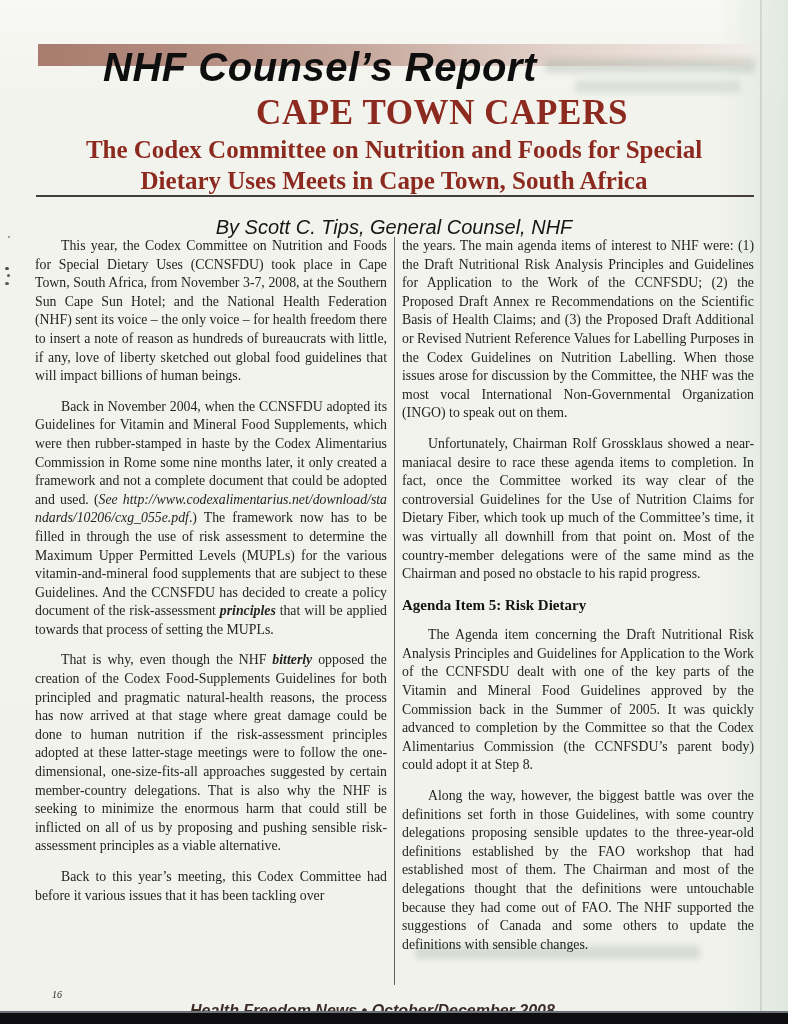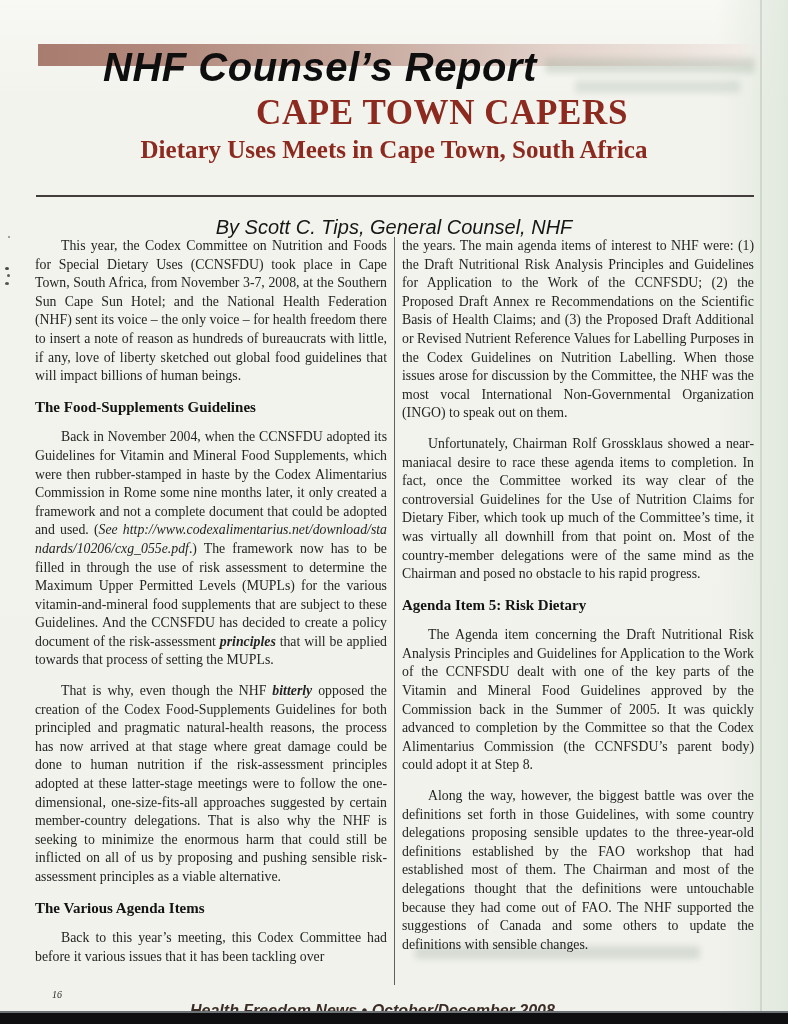--- a/index.html
+++ b/index.html
@@ -83,38 +83,37 @@
   <div class="ghost ghost-c"></div>
   <div class="edge-line"></div>
   <div class="speck s1"></div>
   <div class="speck s2"></div>
   <div class="speck s3"></div>
   <div class="speck s4"></div>
 
   <h1 class="title">CAPE TOWN CAPERS</h1>
 
   <div class="subtitle">
+    <div>The Codex Committee on Nutrition and Foods for Special</div>
     <div>Dietary Uses Meets in Cape Town, South Africa</div>
   </div>
 
   <div class="rule"></div>
   <div class="byline">By Scott C. Tips, General Counsel, NHF</div>
 
   <div class="columns">
 
     <div class="col">
       <p class="indent"><span>This year, the Codex Committee on Nutrition and Foods for Special Dietary Uses (CCNSFDU) took place in Cape Town, South Africa, from November 3-7, 2008, at the Southern Sun Cape Sun Hotel; and the National Health Federation (NHF) sent its voice – the only voice – for health freedom there to insert a note of reason as hundreds of bureaucrats with little, if any, love of liberty sketched out global food guidelines that will impact billions of human beings.</span></p>
 
-      <h3>The Food-Supplements Guidelines</h3>
 
       <p class="indent"><span>Back in November 2004, when the CCNSFDU adopted its Guidelines for Vitamin and Mineral Food Supplements, which were then rubber-stamped in haste by the Codex Alimentarius Commission in Rome some nine months later, it only created a framework and not a complete document that could be adopted and used. (</span><span class="it">See </span><span class="url">http://www.codexalimentarius.net/download/standards/10206/cxg_055e.pdf</span><span>.) The framework now has to be filled in through the use of risk assessment to determine the Maximum Upper Permitted Levels (MUPLs) for the various vitamin-and-mineral food supplements that are subject to these Guidelines. And the CCNSFDU has decided to create a policy document of the risk-assessment </span><span class="bi">principles</span><span> that will be applied towards that process of setting the MUPLs.</span></p>
 
       <p class="indent"><span>That is why, even though the NHF </span><span class="bi">bitterly</span><span> opposed the creation of the Codex Food-Supplements Guidelines for both principled and pragmatic natural-health reasons, the process has now arrived at that stage where great damage could be done to human nutrition if the risk-assessment principles adopted at these latter-stage meetings were to follow the one-dimensional, one-size-fits-all approaches suggested by certain member-country delegations. That is also why the NHF is seeking to minimize the enormous harm that could still be inflicted on all of us by proposing and pushing sensible risk-assessment principles as a viable alternative.</span></p>
 
-      <h3>The Various Agenda Items</h3>
 
       <p class="indent last"><span>Back to this year’s meeting, this Codex Committee had before it various issues that it has been tackling over</span></p>
     </div>
 
     <div class="divider"></div>
 
     <div class="col">
       <p><span>the years. The main agenda items of interest to NHF were: (1) the Draft Nutritional Risk Analysis Principles and Guidelines for Application to the Work of the CCNFSDU; (2) the Proposed Draft Annex re Recommendations on the Scientific Basis of Health Claims; and (3) the Proposed Draft Additional or Revised Nutrient Reference Values for Labelling Purposes in the Codex Guidelines on Nutrition Labelling. When those issues arose for discussion by the Committee, the NHF was the most vocal International Non-Governmental Organization (INGO) to speak out on them.</span></p>
 
       <p class="indent"><span>Unfortunately, Chairman Rolf Grossklaus showed a near-maniacal desire to race these agenda items to completion. In fact, once the Committee worked its way clear of the controversial Guidelines for the Use of Nutrition Claims for Dietary Fiber, which took up much of the Committee’s time, it was virtually all downhill from that point on. Most of the country-member delegations were of the same mind as the Chairman and posed no obstacle to his rapid progress.</span></p>

